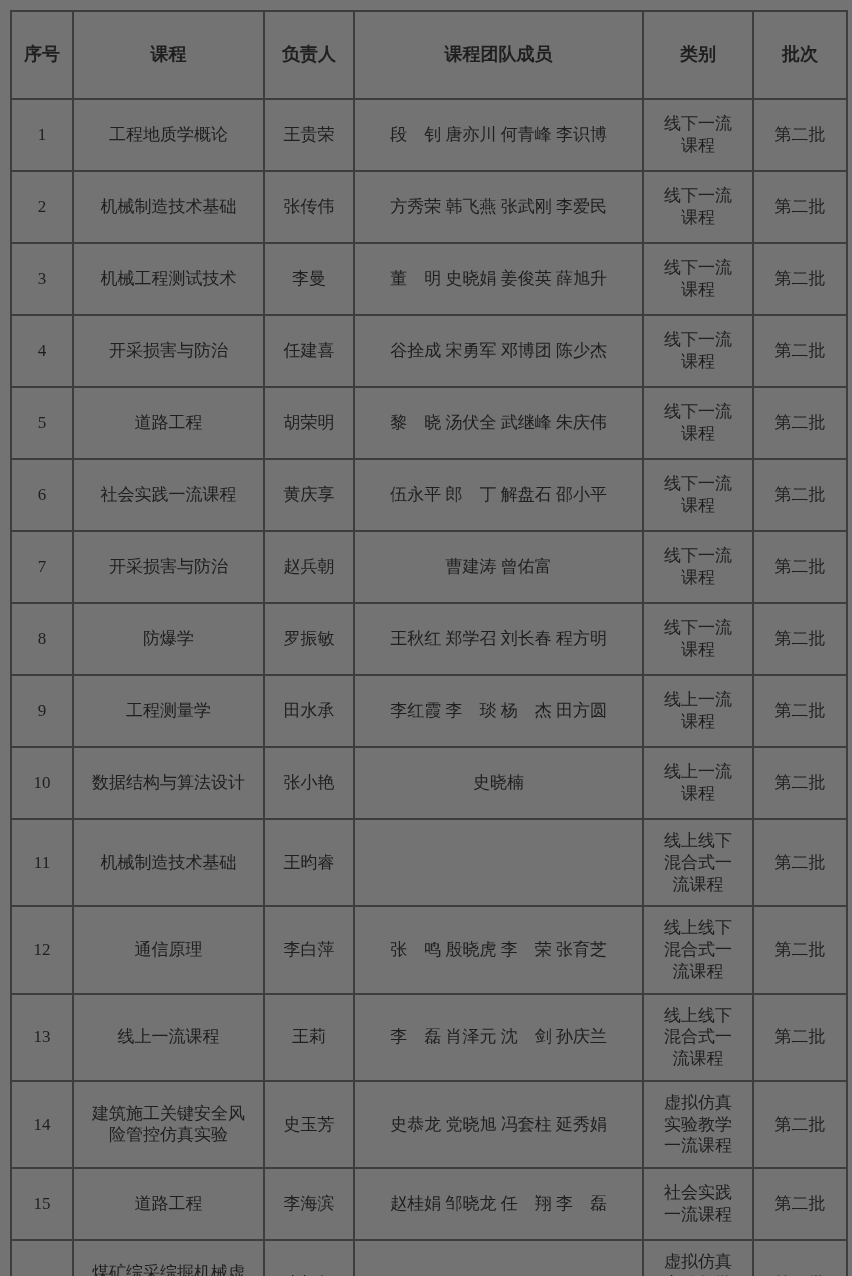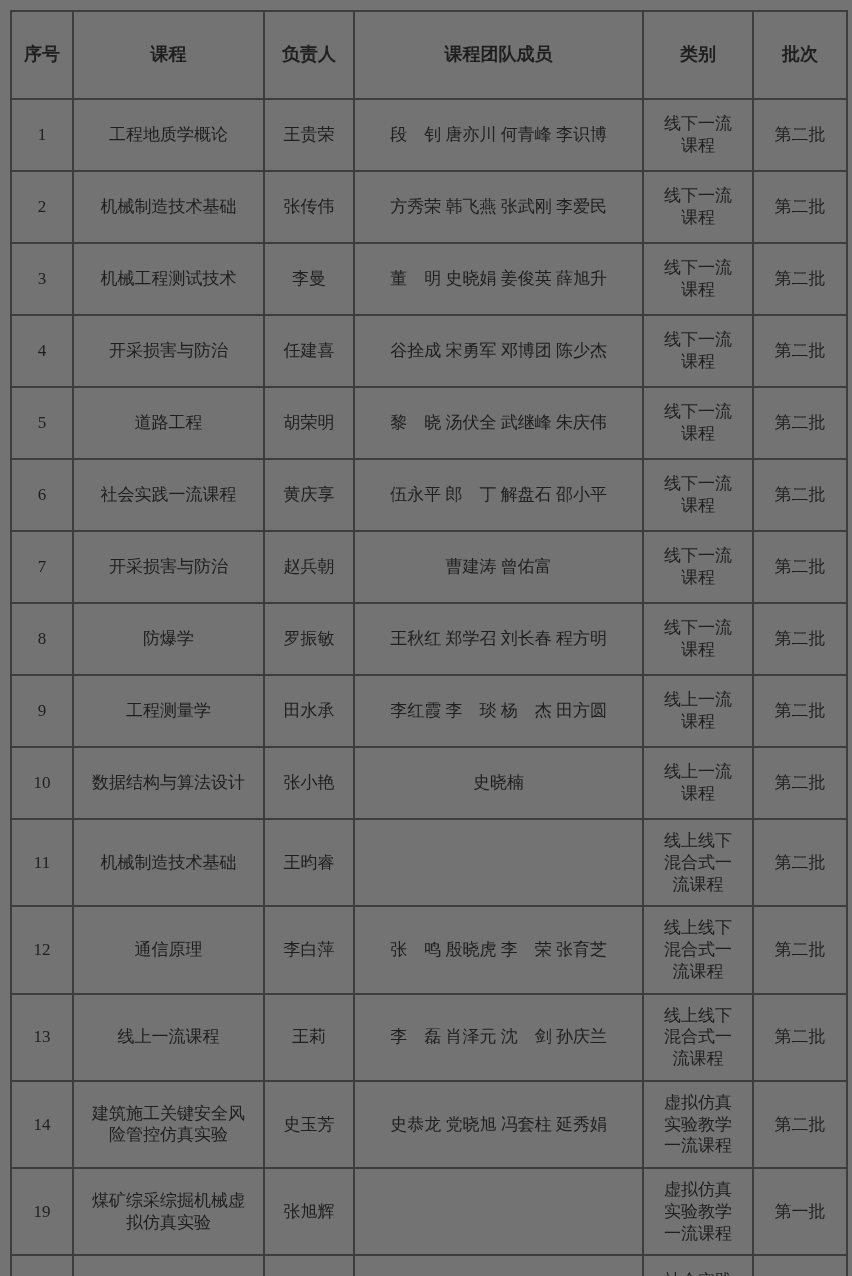--- a/index.html
+++ b/index.html
@@ -258,20 +258,32 @@
             <div class="course-wrap">建筑施工关键安全风险管控仿真实验</div>
           </td>
       <td>史玉芳</td>
       <td>史恭龙 党晓旭 冯套柱 延秀娟</td>
       <td>
             <div class="cat-wrap">虚拟仿真实验教学一流课程</div>
           </td>
       <td>第二批</td>
     </tr>
 
+    <tr>
+      <td class="no-cell">15</td>
+      <td>
+            <div class="course-wrap">道路工程</div>
+          </td>
+      <td>李海滨</td>
+      <td>赵桂娟 邹晓龙 任　翔 李　磊</td>
+      <td>
+            <div class="cat-wrap">社会实践一流课程</div>
+          </td>
+      <td>第二批</td>
+    </tr>
 
     <tr>
       <td class="no-cell">19</td>
       <td>
             <div class="course-wrap">煤矿综采综掘机械虚拟仿真实验</div>
           </td>
       <td>张旭辉</td>
       <td></td>
       <td>
             <div class="cat-wrap">虚拟仿真实验教学一流课程</div>

